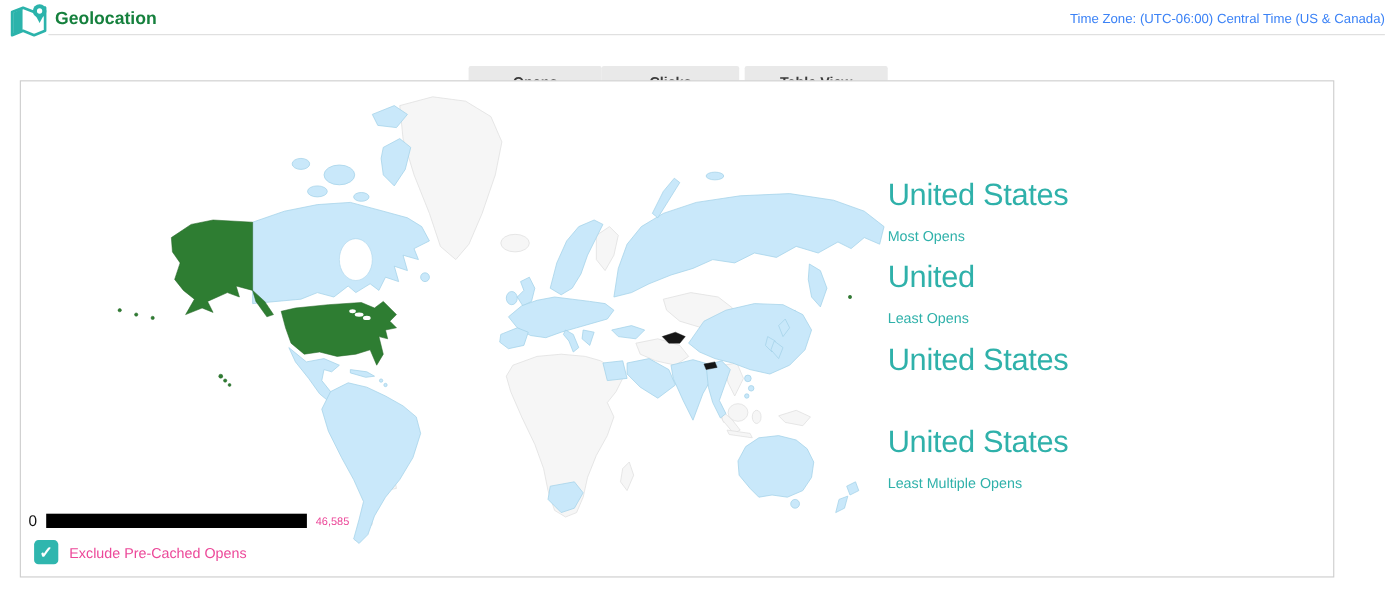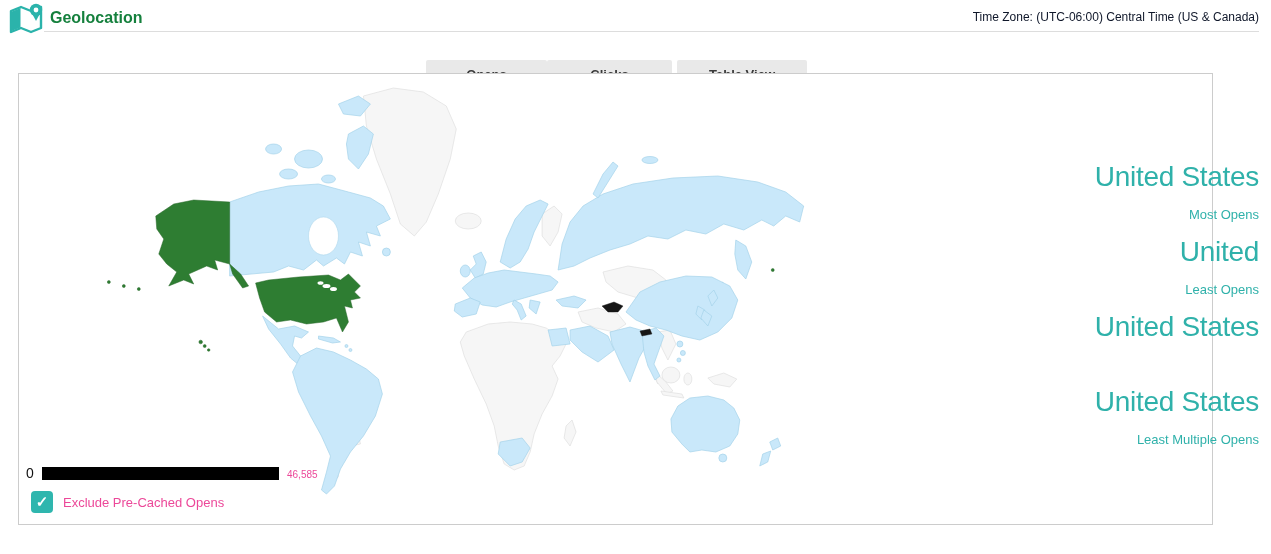--- a/index.html
+++ b/index.html
@@ -5,21 +5,21 @@
   * { box-sizing: border-box; }
   html,body { margin:0; padding:0; background:#fff; }
   body {
     position:relative; width:1271px; height:554px; overflow:hidden;
     font-family:"Liberation Sans", sans-serif;
   }
 
   
   .hdr-icon { position:absolute; left:8px; top:2px; width:38px; height:32px; }
   .hdr-title { position:absolute; left:50px; top:9px; font-size:16px; font-weight:bold; color:#15803d; }
-  .hdr-tz { position:absolute; right:12px; top:10px; font-size:12px; color:#0f172a; }
+  .hdr-tz { position:absolute; right:12px; top:10px; font-size:12px; color:#3b82f6; }
   .hdr-divider { position:absolute; left:44px; right:12px; top:31px; height:0; border-top:1px solid #ddd; }
 
   
   .tab { position:absolute; top:60px; height:28px; display:flex; align-items:center; justify-content:center;
          font-size:13px; font-weight:bold; color:#3a3a3a; cursor:pointer; border-radius:2px 2px 0 0; }
   #tab-0 { left:426px; width:121px; background:#e9e9e9; }
   #tab-1 { left:547px; width:125px; background:#e9e9e9; }
   #tab-2 { left:677px; width:130px; background:#e9e9e9; }
   .tab.active { background:#79d2c8; }
 
@@ -29,21 +29,21 @@
   .map-svg { position:absolute; left:0; top:0; }
 
   .c-blue  { fill:#c9e8fa; stroke:#a5d2e9; stroke-width:0.7; stroke-linejoin:round; }
   .c-gray  { fill:#f6f6f6; stroke:#e0e0e0; stroke-width:0.7; stroke-linejoin:round; }
   .c-green { fill:#2e7d32; stroke:#266829; stroke-width:0.5; stroke-linejoin:round; }
   .c-black { fill:#161616; stroke:#161616; stroke-width:0.4; }
   .c-sea   { fill:#ffffff; stroke:#a5d2e9; stroke-width:0.5; }
   .c-lake  { fill:#ffffff; stroke:none; }
 
   
-  .stat { position:absolute; left:860px; width:380px; text-align:right; color:#2fb1aa; }
+  .stat { position:absolute; left:788px; width:380px; text-align:left; color:#2fb1aa; }
   .stat-value { font-size:28px; line-height:30px; letter-spacing:-0.3px; }
   .stat-label { font-size:13px; line-height:14px; margin-top:16px; }
 
   
   .legend-min { position:absolute; left:7px; top:391px; font-size:14px; color:#111; }
   .legend-bar { position:absolute; left:23px; top:393px; width:237px; height:13px; background:#000; }
   .legend-max { position:absolute; left:268px; top:395px; font-size:10px; color:#ec4899; }
 
   
   .chk { position:absolute; left:12px; top:417px; width:22px; height:22px; border-radius:4px;

